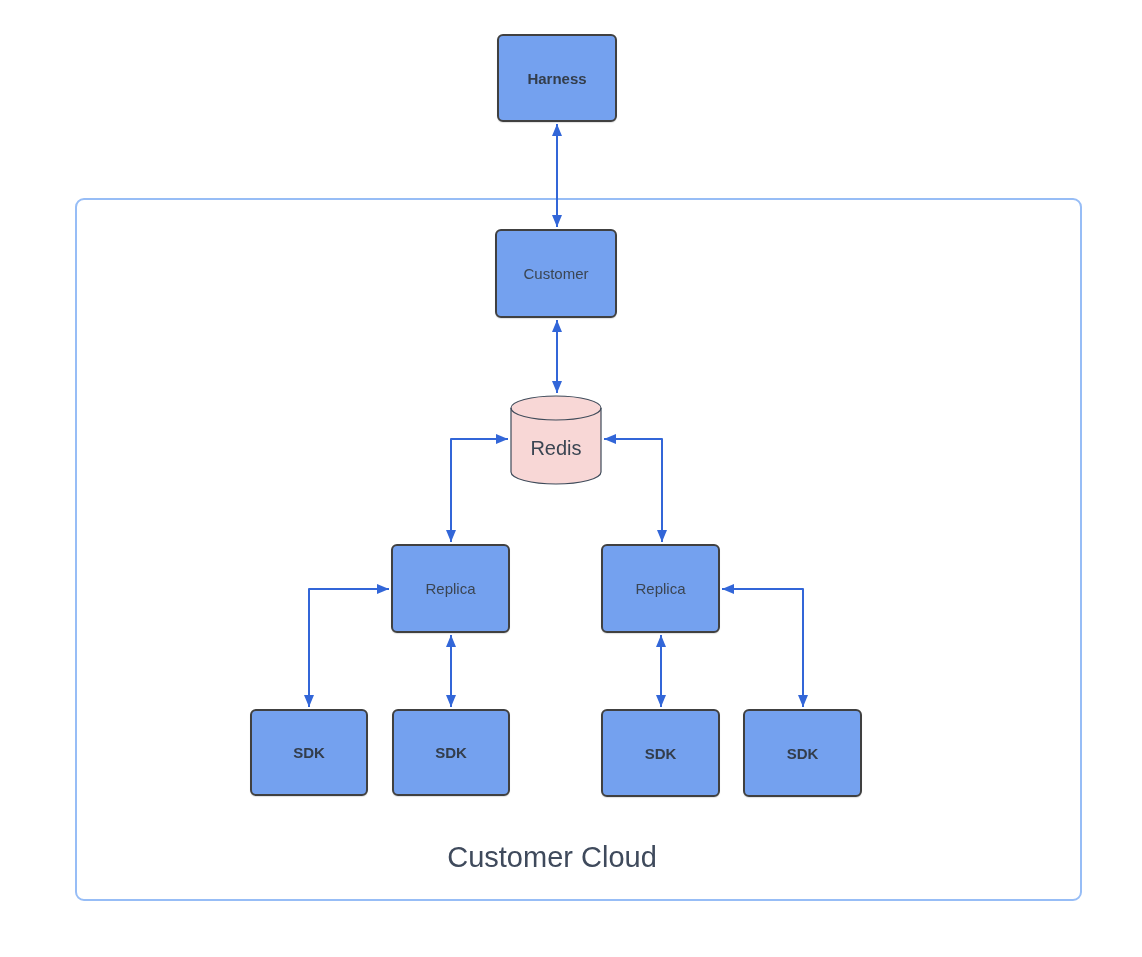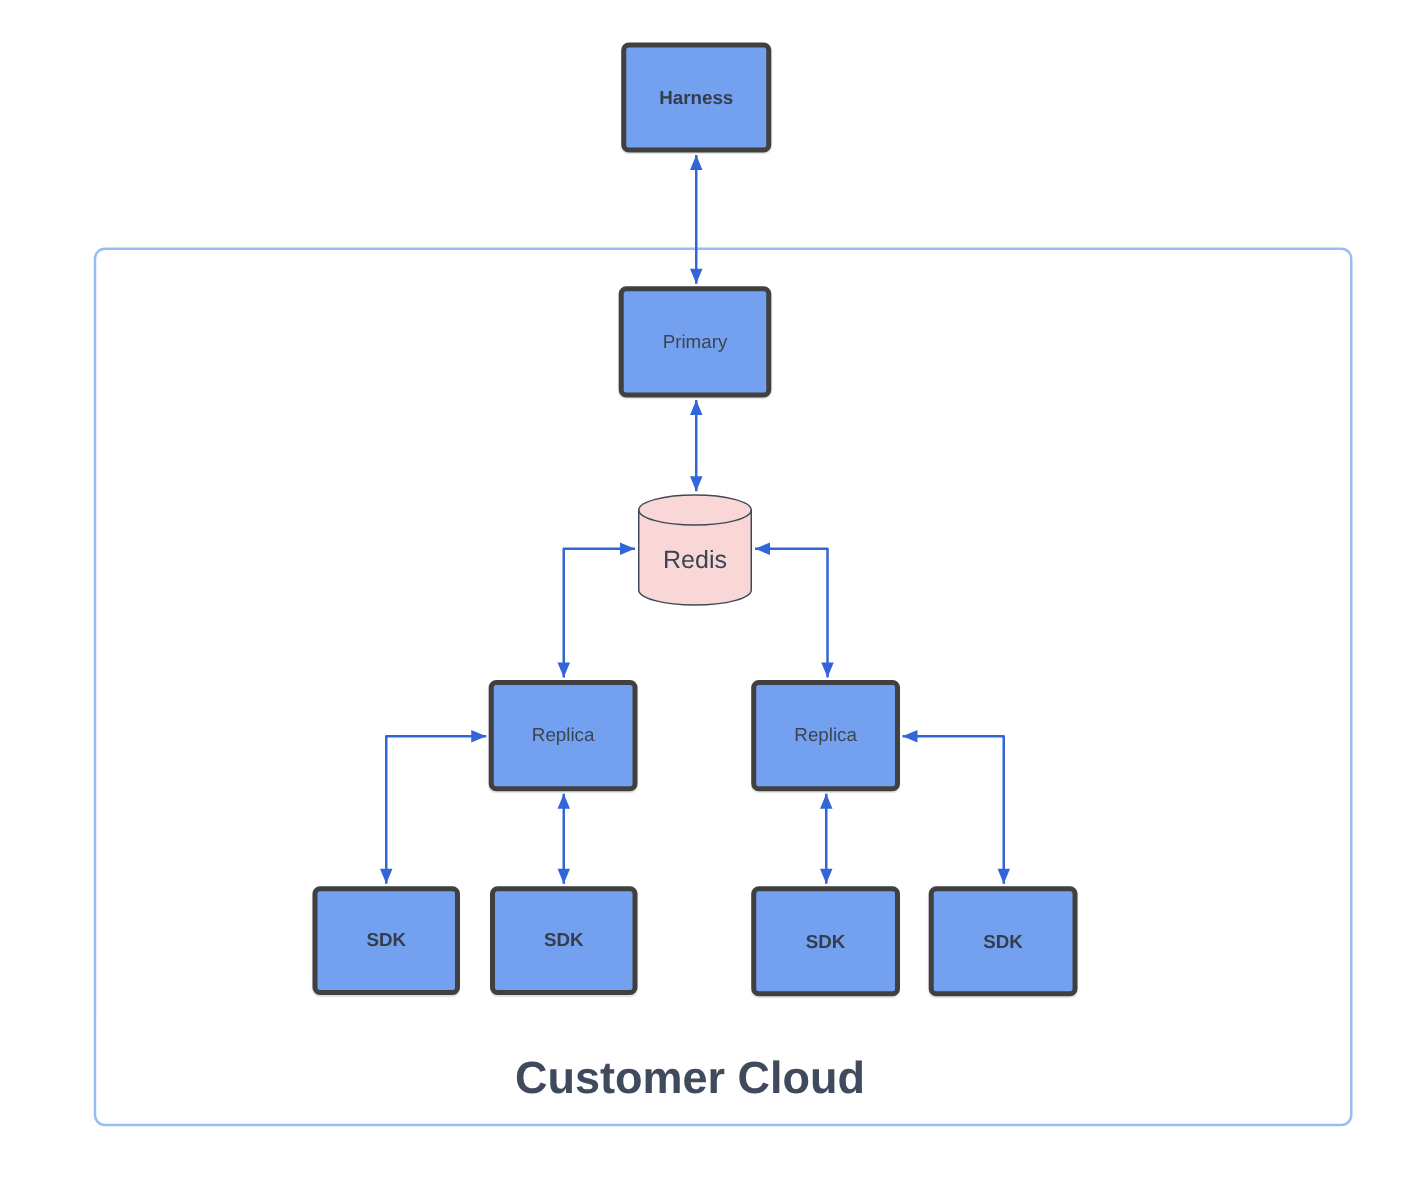--- a/index.html
+++ b/index.html
@@ -18,39 +18,39 @@
     left: 75px; top: 198px;
     width: 1003px; height: 699px;
     border: 2px solid #97bdf6;
     border-radius: 9px;
     background: transparent;
   }
   .cloud-label {
     position: absolute;
     left: 552px; top: 841px;
     transform: translateX(-50%);
-    font-size: 36px;
-    font-weight: bold;
+    font-size: 29px;
+    font-weight: normal;
     color: #3f4a5c;
     white-space: nowrap;
   }
 
   
   .edges {
     position: absolute;
     left: 0; top: 0;
     width: 1142px; height: 957px;
     pointer-events: none;
   }
 
   
   .node {
     position: absolute;
     background: #74a1ef;
-    border: 4px solid #404040;
+    border: 2px solid #404040;
     border-radius: 6px;
     display: flex;
     align-items: center;
     justify-content: center;
     color: #3b4552;
     font-size: 15px;
     box-shadow: 0 1px 1px rgba(0,0,0,0.12);
     box-sizing: border-box;
   }
   .node.bold { font-weight: bold; color: #333d4b; }
@@ -103,21 +103,21 @@
       <path d="M661,635 L661,707" marker-start="url(#ah)" marker-end="url(#ah)"></path>
       <path d="M722,589 L803,589 L803,707" marker-start="url(#ah)" marker-end="url(#ah)"></path>
     </g>
   </svg>
 
   <div class="node bold n-harness">
     <span>Harness</span>
   </div>
 
   <div class="node n-primary">
-    <span>Primary</span>
+    <span>Customer</span>
   </div>
 
   <div class="n-redis">
     <svg width="92" height="90" viewBox="0 0 92 90">
       <path d="M1,13 A45,12 0 0 1 91,13 L91,77 A45,12 0 0 1 1,77 Z" fill="#f8d7d6" stroke="#3e4a59" stroke-width="1.2"></path>
       <path d="M1,13 A45,12 0 0 0 91,13" fill="none" stroke="#3e4a59" stroke-width="1.2"></path>
     </svg>
     <span class="cyl-label">Redis</span>
   </div>
 

